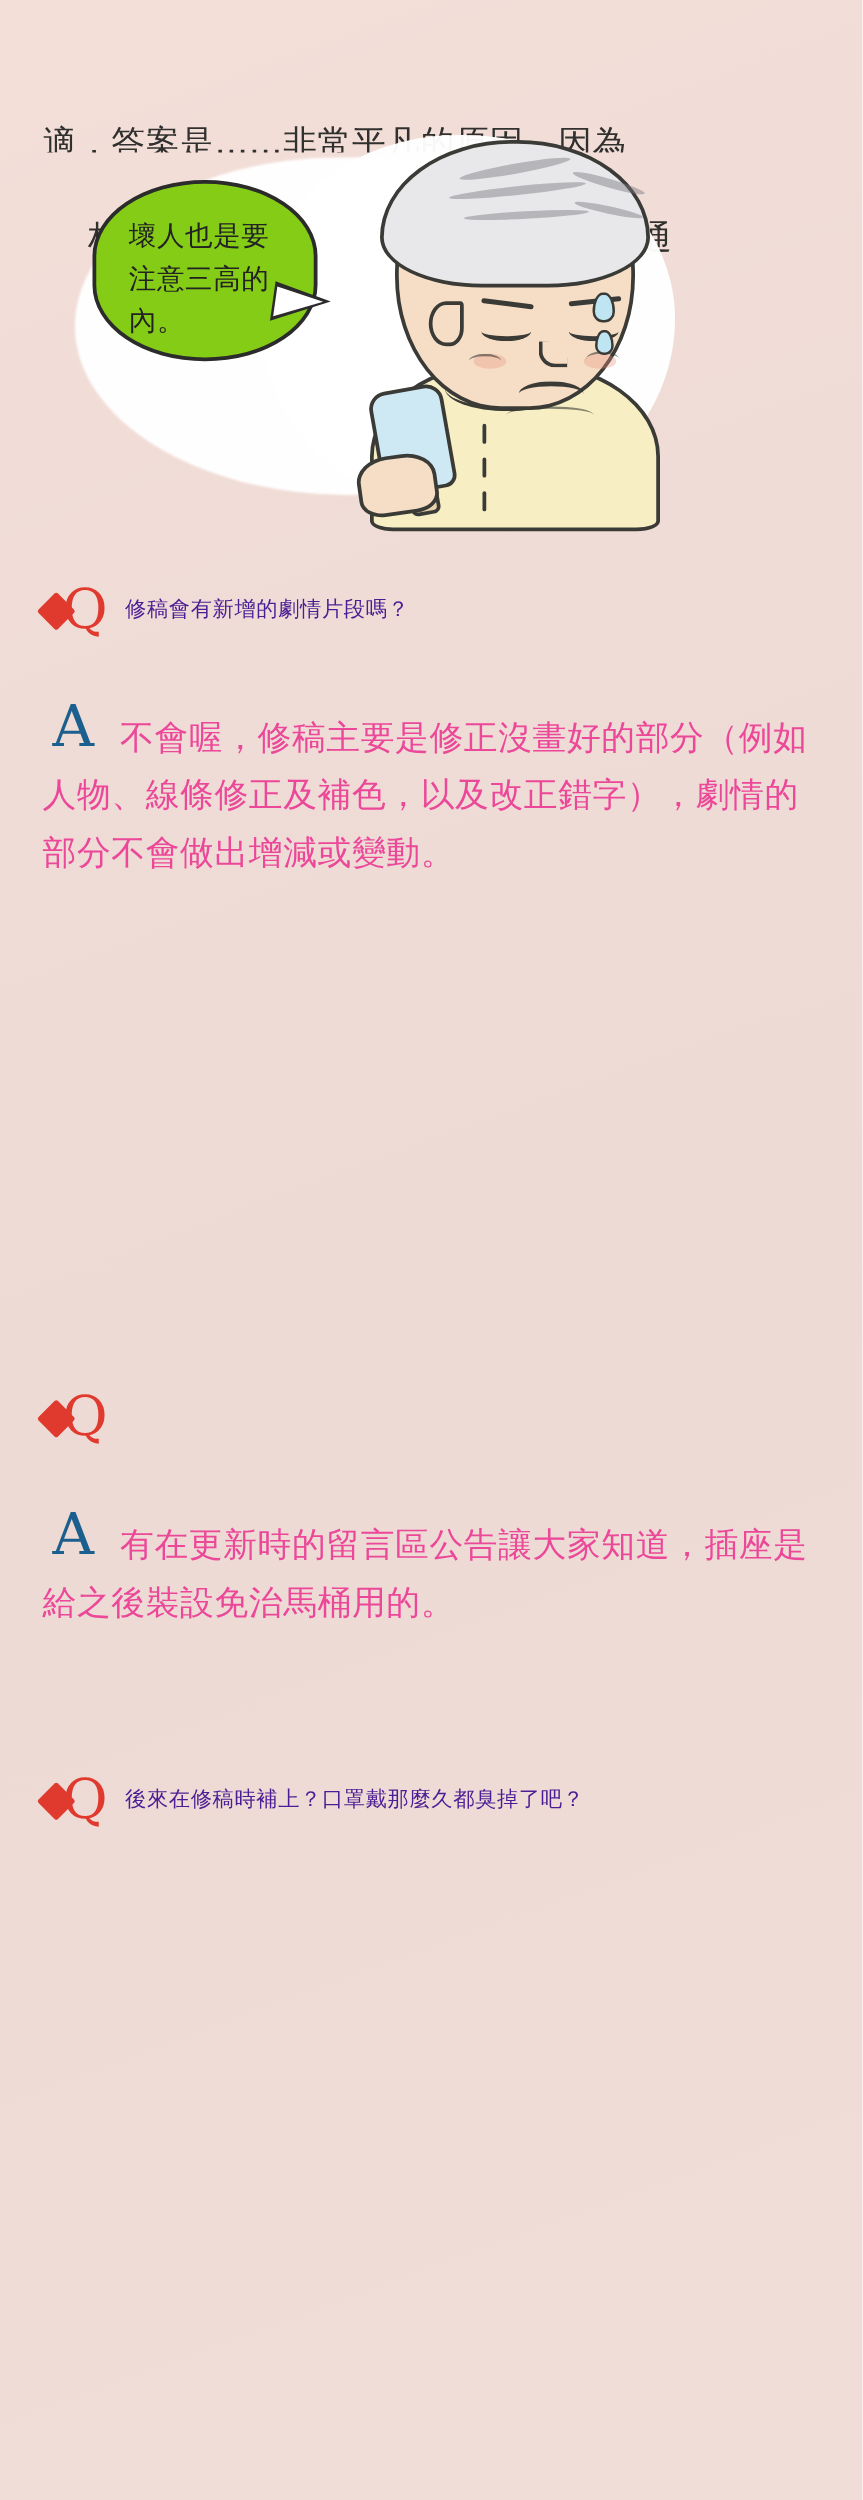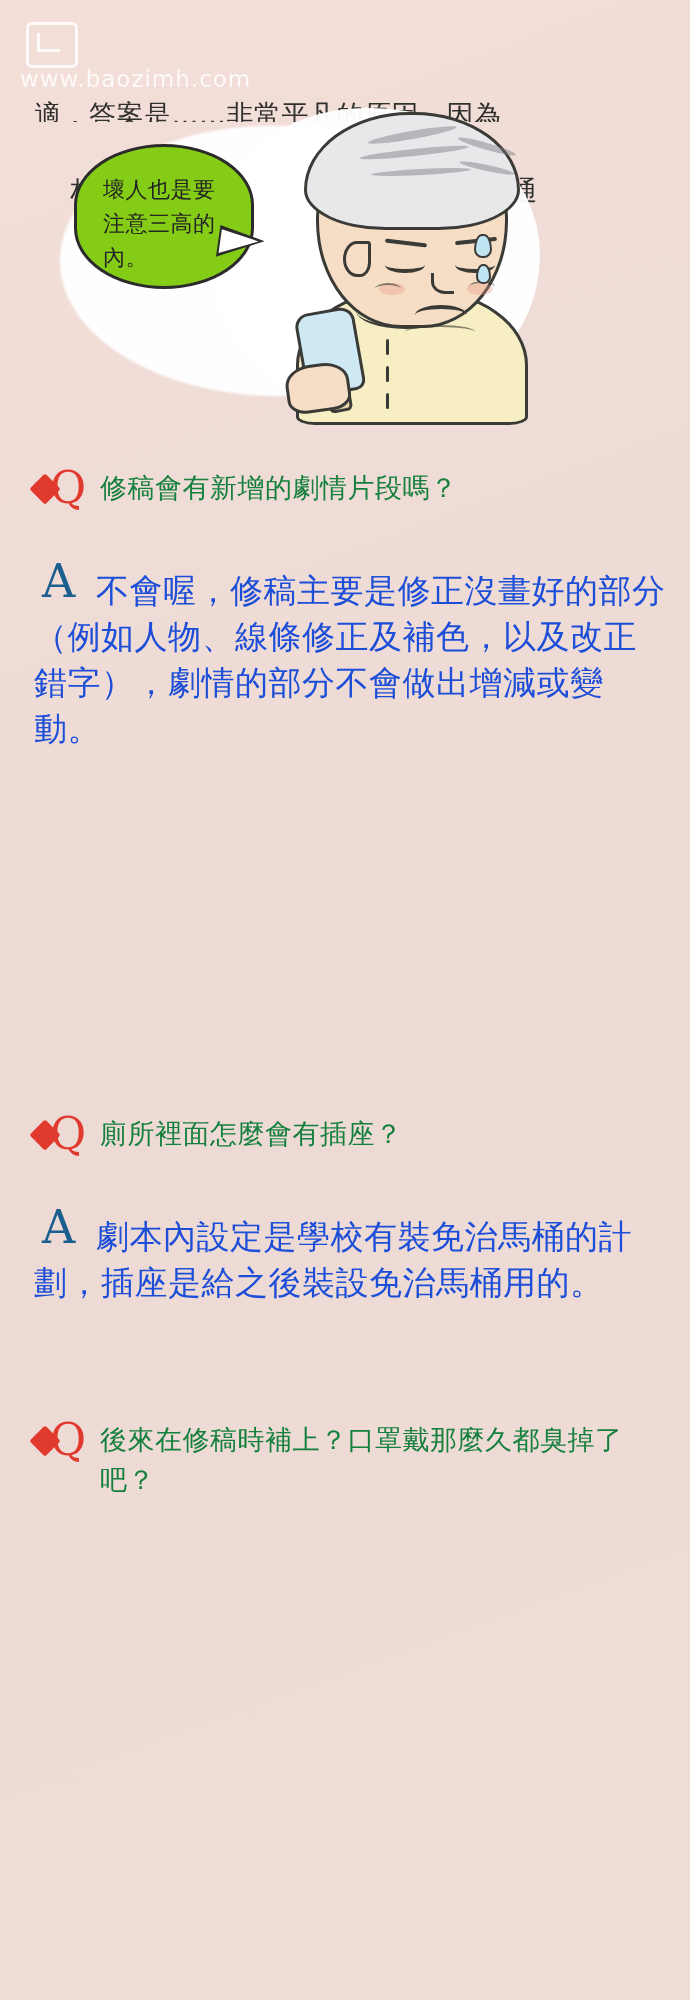--- a/index.html
+++ b/index.html
@@ -373,39 +373,39 @@
     font-family: "DejaVu Serif", "Liberation Serif", serif;
     font-size: 44px;
     line-height: 44px;
     color: #e03a2f;
   }
   .q-text {
     position: absolute;
     left: 66px;
     top: 2px;
     width: 566px;
-    font-size: 27px;
+    font-size: 17px;
     line-height: 40px;
-    color: #15803d;
+    color: #4c1d95;
     letter-spacing: 0.5px;
   }
   .a-row { position: relative; }
   .a-letter {
     position: absolute;
     left: 8px;
     top: -10px;
     font-family: "DejaVu Serif", "Liberation Serif", serif;
     font-size: 46px;
     line-height: 46px;
     color: #1b5f8e;
   }
   .a-text {
-    font-size: 33px;
+    font-size: 27px;
     line-height: 46px;
-    color: #1d4ed8;
+    color: #ec4899;
     letter-spacing: 0.5px;
     text-indent: 62px;
   }
   .p-text {
     font-size: 27px;
     line-height: 46px;
     color: #27272a;
     letter-spacing: 0.5px;
     margin-top: 30px;
   }
@@ -413,24 +413,20 @@
 </head>
 <body>
 
 <div class="page">
 
   <div class="top-text">
     <span class="line1">適，答案是……非常平凡的原因，因為</span>
     <span>林善仍有糖尿病。（抱歉設定的超普通</span>
   </div>
 
-  <div class="wm-top">
-    <div class="wm-logo"></div>
-    <div class="wm-text">www.baozimh.com</div>
-  </div>
 
   <div class="illus">
     <div class="white-blob"></div>
     <div class="white-blob2"></div>
 
     <div class="bubble">
       <div class="bubble-text" style="white-space:pre-line;">壞人也是要
 注意三高的
 內。</div>
     </div>
@@ -483,25 +479,24 @@
       <div class="a-text">不會喔，修稿主要是修正沒畫好的部分（例如人物、線條修正及補色，以及改正錯字），劇情的部分不會做出增減或變動。</div>
     </div>
   </div>
 
   <div class="qa-block" style="top: 1112px;">
     <div class="q-row">
       <div class="q-marker">
         <div class="diamond"></div>
         <div class="q-letter">Q</div>
       </div>
-      <div class="q-text">廁所裡面怎麼會有插座？</div>
     </div>
     <div class="a-row" style="margin-top: 56px;">
       <div class="a-letter">A</div>
-      <div class="a-text">劇本內設定是學校有裝免治馬桶的計劃，插座是給之後裝設免治馬桶用的。</div>
+      <div class="a-text">有在更新時的留言區公告讓大家知道，插座是給之後裝設免治馬桶用的。</div>
     </div>
   </div>
 
   <div class="qa-block" style="top: 1418px;">
     <div class="q-row">
       <div class="q-marker">
         <div class="diamond"></div>
         <div class="q-letter">Q</div>
       </div>
       <div class="q-text">後來在修稿時補上？口罩戴那麼久都臭掉了吧？</div>

